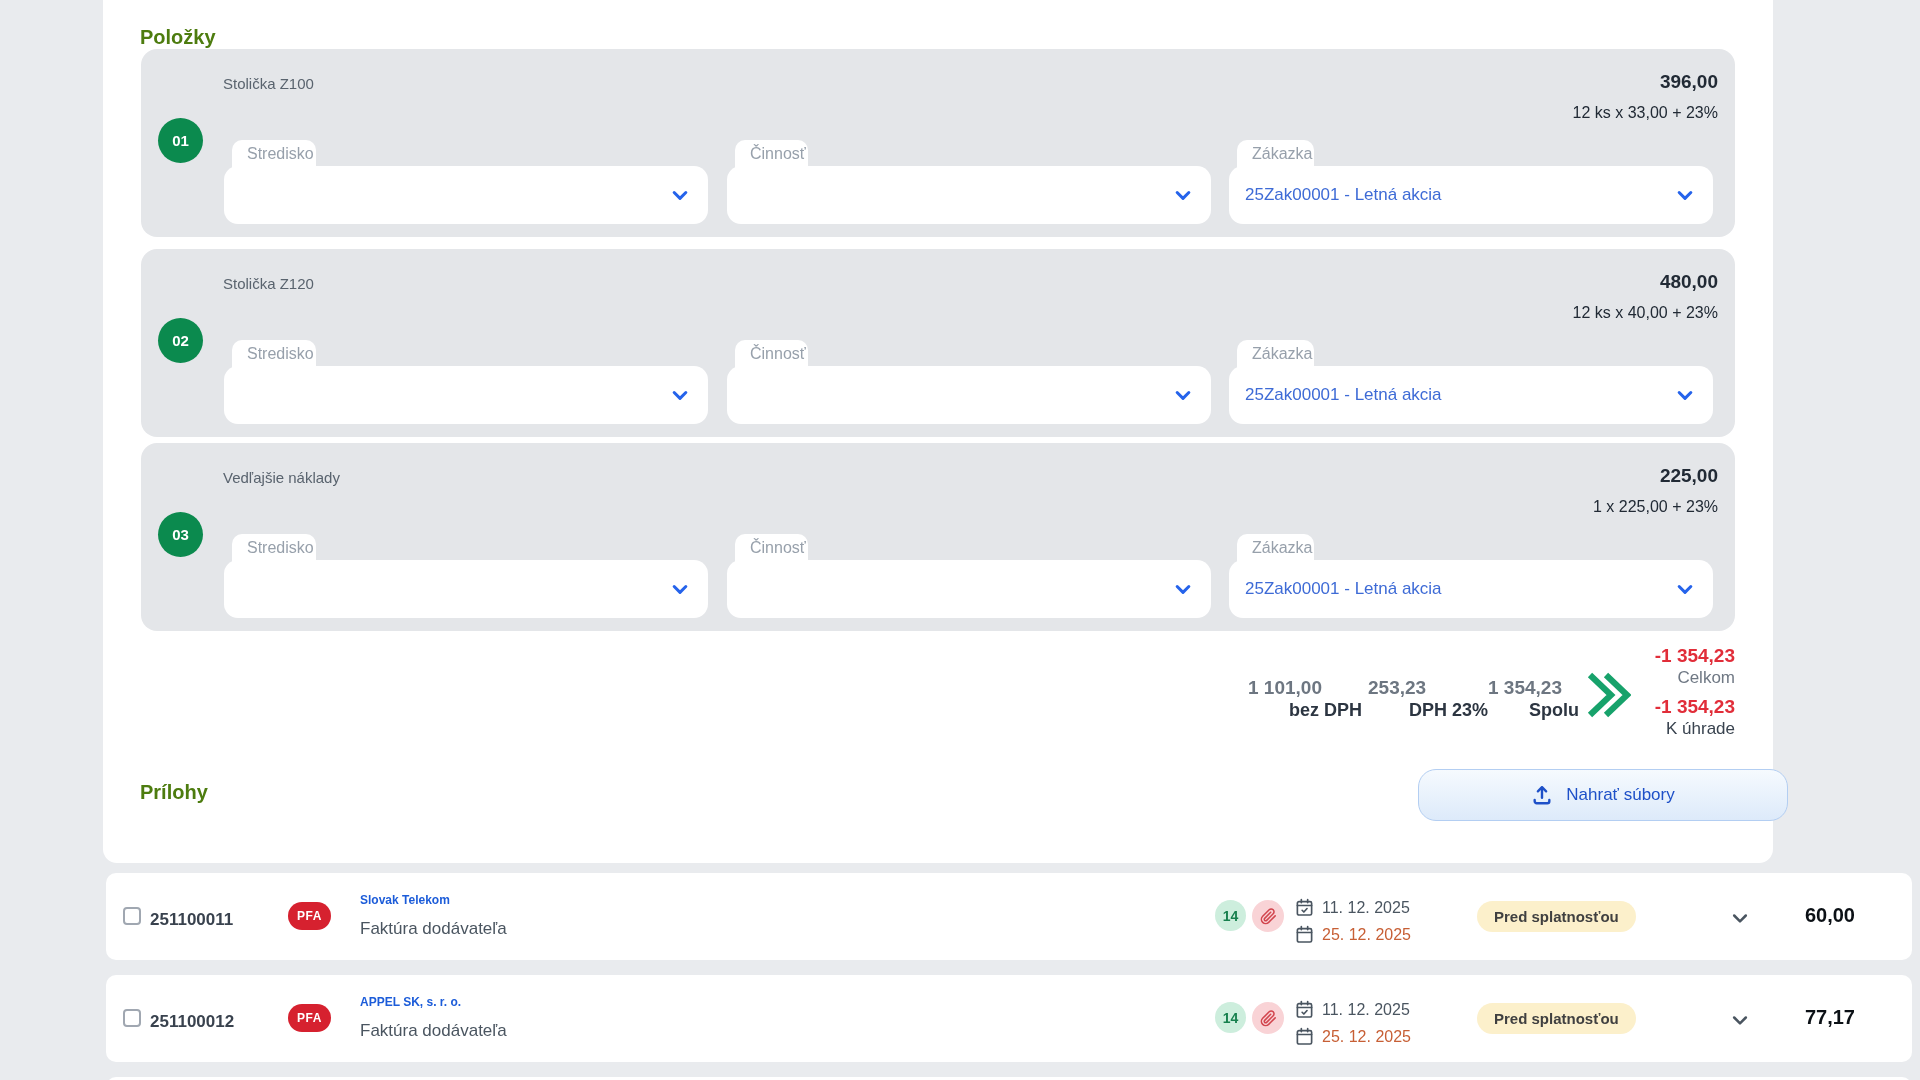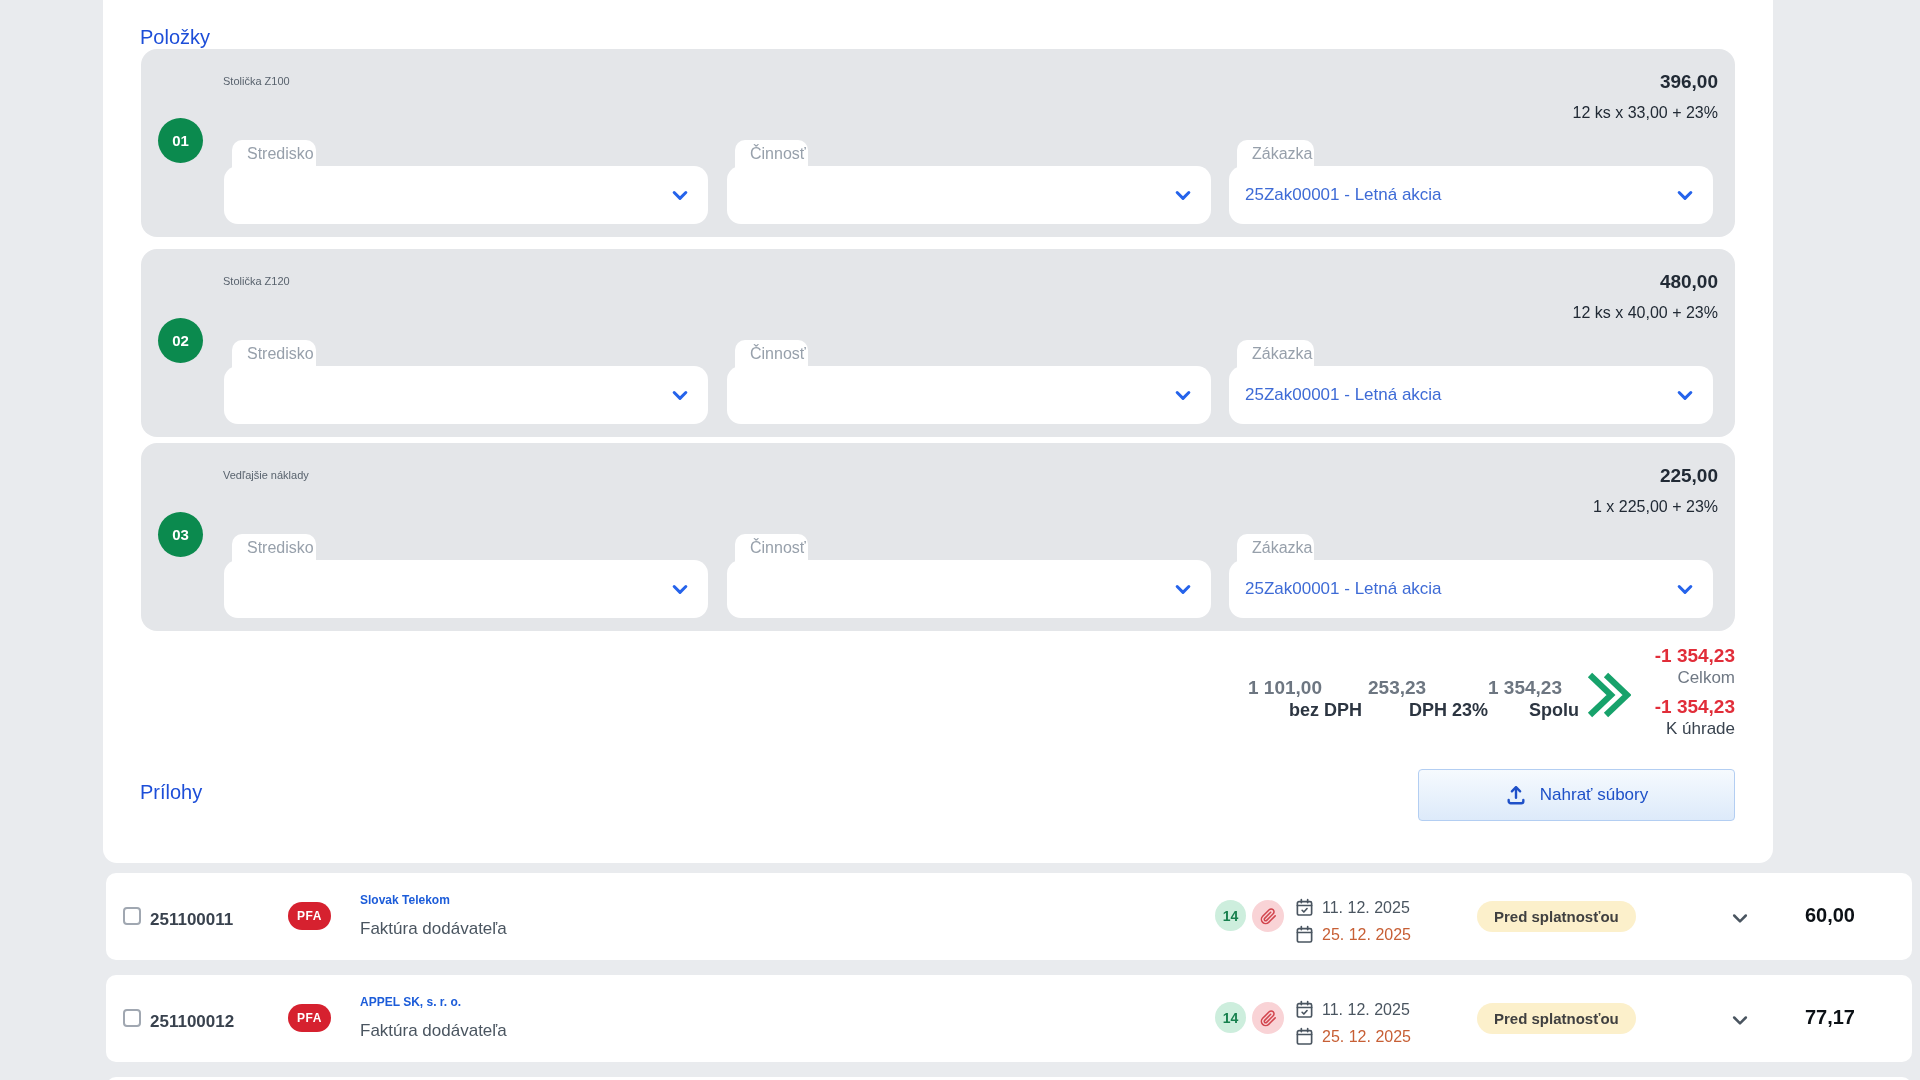--- a/index.html
+++ b/index.html
@@ -1,30 +1,30 @@
 <!DOCTYPE html>
 <html><head>
 <meta charset="utf-8">
 <style>
   * { margin:0; padding:0; box-sizing:border-box; }
   html,body { width:1920px; height:1080px; background:#e9ebee; font-family:"Liberation Sans", sans-serif; }
   .stage { position:relative; width:1920px; height:1080px; overflow:hidden; background:#e9ebee; }
 
   .panel { position:absolute; left:103px; top:-24px; width:1670px; height:887px; background:#ffffff; border-radius:14px; }
 
-  .section-title { position:absolute; font-size:20px; font-weight:400; color:#1d4ed8; }
+  .section-title { position:absolute; font-size:20px; font-weight:700; color:#4d7c0f; }
   #title-polozky { left:140px; top:26px; }
   #title-prilohy { left:140px; top:781px; }
 
   .item-card { position:absolute; left:141px; width:1594px; height:188px; background:#e4e6e9; border-radius:16px; }
   #card-0 { top:49px; } #card-1 { top:249px; } #card-2 { top:443px; }
 
   .item-num { position:absolute; left:17px; top:69px; width:45px; height:45px; border-radius:50%; background:#0b8a4e;
               color:#ffffff; font-size:15px; font-weight:700; display:flex; align-items:center; justify-content:center; }
-  .item-name { position:absolute; left:82px; top:26px; font-size:11px; color:#59636e; }
+  .item-name { position:absolute; left:82px; top:26px; font-size:15px; color:#59636e; }
   .item-price { position:absolute; right:17px; top:22px; font-size:19px; font-weight:600; color:#212a35; text-align:right; }
   .item-detail { position:absolute; right:17px; top:55px; font-size:16px; color:#212a35; text-align:right; }
 
   .field { position:absolute; top:91px; width:484px; height:84px; }
   .field-0 { left:83px; } .field-1 { left:586px; } .field-2 { left:1088px; }
   .field-tab { position:absolute; left:8px; top:0; height:30px; background:#ffffff; border-radius:10px 10px 0 0;
                padding:5px 2px 0 15px; font-size:16px; color:#97a0ab; }
   .field-body { position:absolute; left:0; top:26px; width:484px; height:58px; background:#ffffff; border-radius:14px; }
   .field-value { position:absolute; left:16px; top:0; height:58px; display:flex; align-items:center;
                  font-size:17px; color:#3e6bd6; }
@@ -32,21 +32,21 @@
   .stat { position:absolute; top:676px; }
   #stat-net { left:1248px; } #stat-vat { left:1368px; } #stat-gross { left:1488px; }
   .stat-value { font-size:19px; font-weight:700; color:#6d7681; line-height:23px; }
   .stat-label { font-size:18px; font-weight:700; color:#2c3541; line-height:23px;margin-left:41px; }
   .carry-icon { position:absolute; left:1585px; top:666px; width:46px; height:58px; }
   .grand { position:absolute; left:1560px; top:645px; width:175px; text-align:right; }
   .grand-value { font-size:19px; font-weight:700; color:#e12d39; line-height:22px; }
   .grand-label-muted { font-size:17px; color:#6f7884; line-height:21px; margin-bottom:8px; }
   .grand-label-dark { font-size:17px; color:#39434f; line-height:21px; }
 
-  .upload-btn { position:absolute; left:1418px; top:769px; width:317px; height:52px; border-radius:4px;
+  .upload-btn { position:absolute; left:1418px; top:769px; width:370px; height:52px; border-radius:18px;
                 border:1px solid #b3cef2; background:linear-gradient(180deg,#f6fafe 0%,#ddeafa 100%);
                 display:flex; align-items:center; justify-content:center; gap:13px; cursor:pointer; }
   .upload-btn span { font-size:17px; font-weight:500; color:#1e50c8; }
 
   .inv-row { position:absolute; left:106px; width:1806px; height:87px; background:#ffffff; border-radius:10px; }
   #row-0 { top:873px; } #row-1 { top:975px; } #row-2 { top:1077px; height:60px; }
   .cbx { position:absolute; left:17px; top:34px; width:18px; height:18px; border:2px solid #a0a7b1; border-radius:4px; background:#fff; }
   .inv-number { position:absolute; left:44px; top:37px; font-size:17px; font-weight:700; color:#39424e; }
   .pfa-badge { position:absolute; left:182px; top:29px; width:43px; height:28px; border-radius:14px; background:#d6212f;
                color:#ffffff; font-size:12px; font-weight:700; letter-spacing:.5px; display:flex; align-items:center; justify-content:center; }

